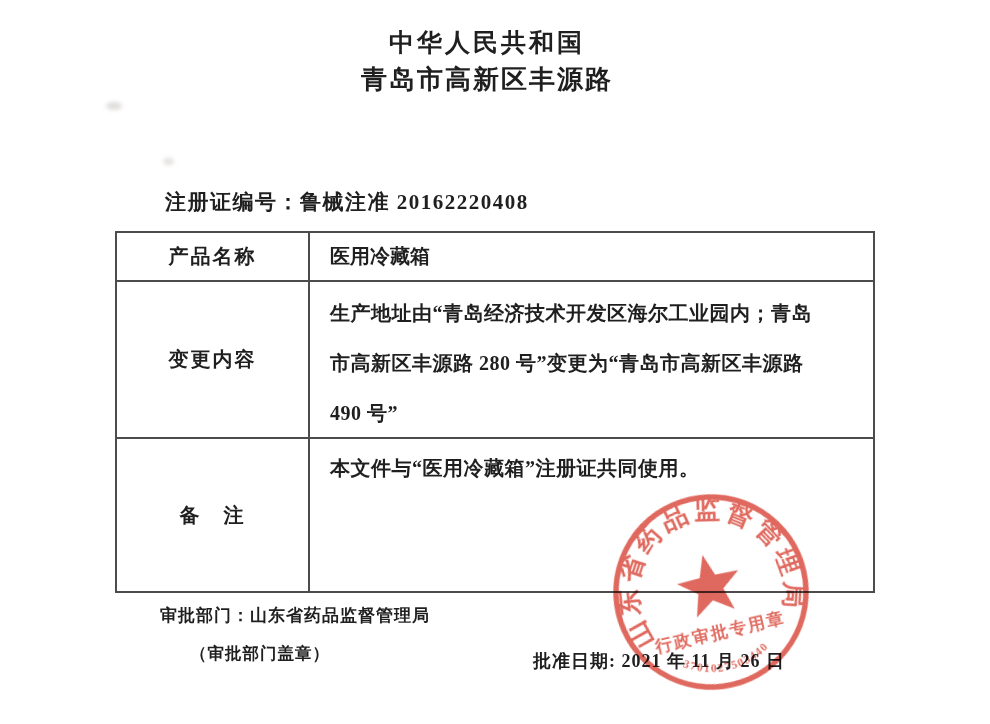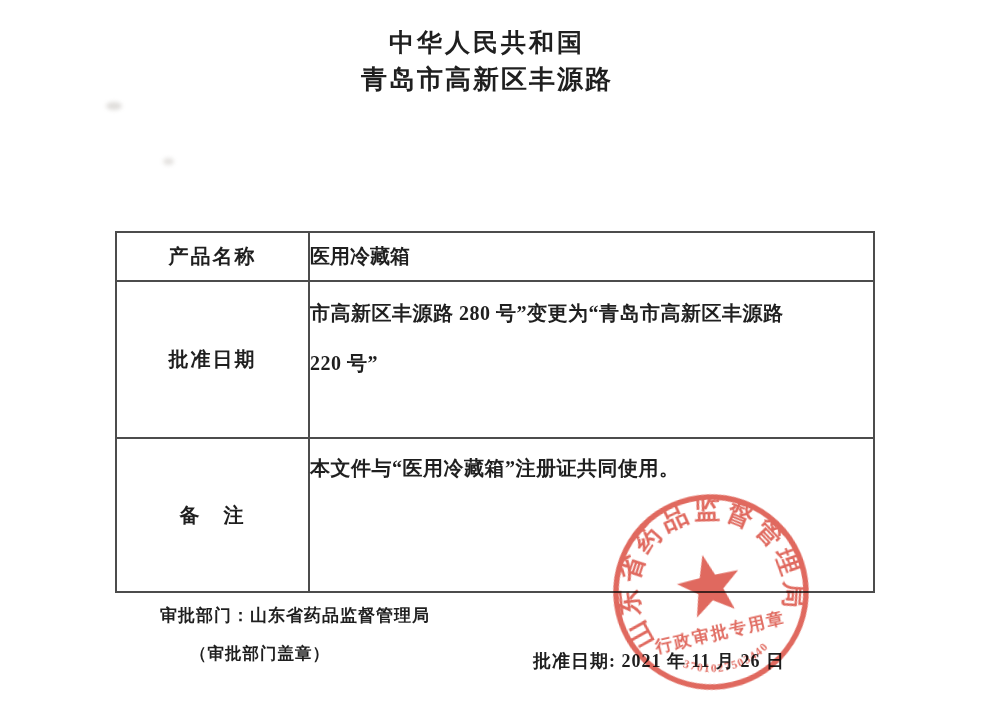--- a/index.html
+++ b/index.html
@@ -79,20 +79,21 @@
     letter-spacing: 2px;
     flex-shrink: 0;
   }
   .t-content {
     flex: 1;
     box-sizing: border-box;
     padding-left: 0;
     padding-right: 8px;
     font-size: 20px;
     font-weight: 600;
+    margin-left: 20px;
   }
   .r1 .t-content {
     display: flex;
     align-items: center;
   }
   .r2 .t-content {
     padding-top: 6px;
   }
   .r2 .t-content .c-line {
     line-height: 50px;
@@ -164,33 +165,37 @@
 <div class="page">
 
   <div class="speck s1"></div>
   <div class="speck s2"></div>
 
   <div class="title-block">
     <div class="title-line1">中华人民共和国</div>
     <div class="title-line2">青岛市高新区丰源路</div>
   </div>
 
+  <div class="reg-line">
+    <span>注册证编号：</span><span>鲁械注准 20162220408</span>
+  </div>
 
   <div class="doc-table">
 
     <div class="t-row r1">
       <div class="t-label">产品名称</div>
       <div class="t-content">医用冷藏箱</div>
     </div>
 
     <div class="t-row r2">
-      <div class="t-label">批准日期</div>
+      <div class="t-label">变更内容</div>
       <div class="t-content">
+        <div class="c-line">生产地址由“青岛经济技术开发区海尔工业园内；青岛</div>
         <div class="c-line">市高新区丰源路 280 号”变更为“青岛市高新区丰源路</div>
-        <div class="c-line">220 号”</div>
+        <div class="c-line">490 号”</div>
       </div>
     </div>
 
     <div class="t-row r3">
       <div class="t-label">备　注</div>
       <div class="t-content">本文件与“医用冷藏箱”注册证共同使用。</div>
     </div>
 
   </div>
 

